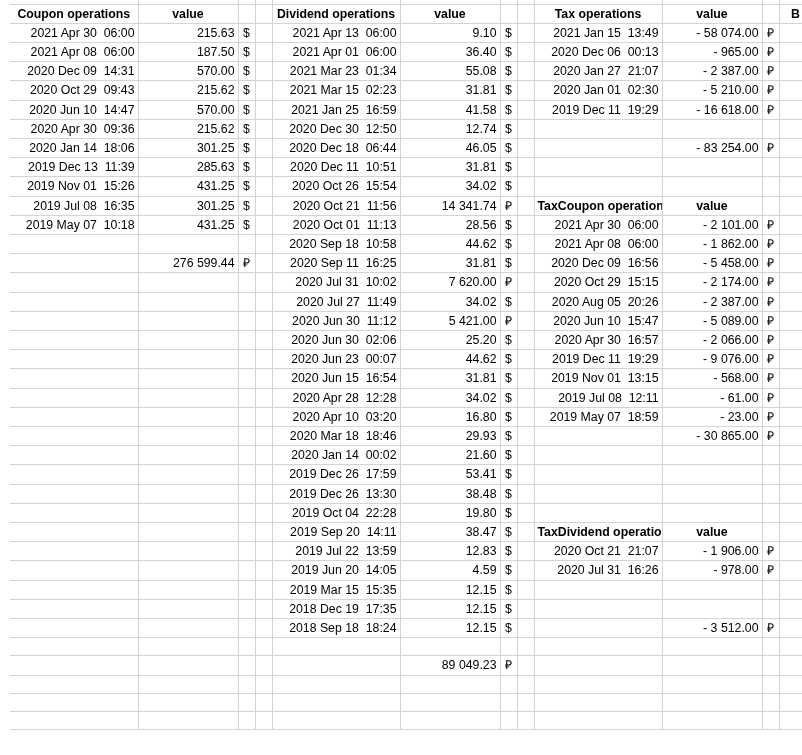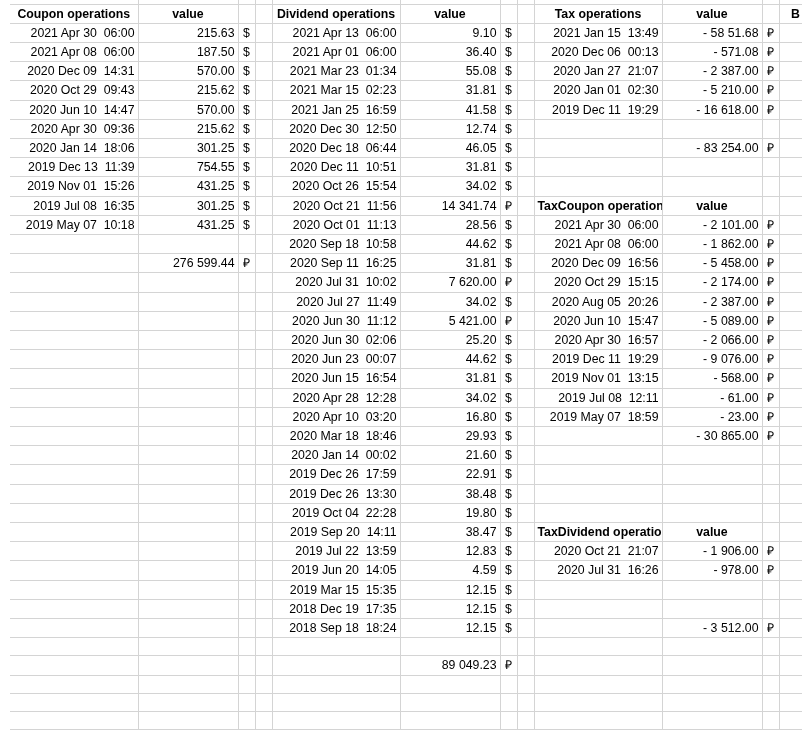--- a/index.html
+++ b/index.html
@@ -99,35 +99,35 @@
         <tr>
           <td class="c-label">2021 Apr 30&nbsp;&nbsp;06:00</td>
           <td class="c-val">215.63</td>
           <td class="c-cur">$</td>
           <td class="c-blank"></td>
           <td class="c-label">2021 Apr 13&nbsp;&nbsp;06:00</td>
           <td class="c-val">9.10</td>
           <td class="c-cur">$</td>
           <td class="c-blank"></td>
           <td class="c-label">2021 Jan 15&nbsp;&nbsp;13:49</td>
-          <td class="c-val">- 58 51.68</td>
+          <td class="c-val">- 58 074.00</td>
           <td class="c-cur">₽</td>
           <td class="c-blank"></td>
         </tr>
         <tr>
           <td class="c-label">2021 Apr 08&nbsp;&nbsp;06:00</td>
           <td class="c-val">187.50</td>
           <td class="c-cur">$</td>
           <td class="c-blank"></td>
           <td class="c-label">2021 Apr 01&nbsp;&nbsp;06:00</td>
           <td class="c-val">36.40</td>
           <td class="c-cur">$</td>
           <td class="c-blank"></td>
           <td class="c-label">2020 Dec 06&nbsp;&nbsp;00:13</td>
-          <td class="c-val">-  571.08</td>
+          <td class="c-val">-  965.00</td>
           <td class="c-cur">₽</td>
           <td class="c-blank"></td>
         </tr>
         <tr>
           <td class="c-label">2020 Dec 09&nbsp;&nbsp;14:31</td>
           <td class="c-val">570.00</td>
           <td class="c-cur">$</td>
           <td class="c-blank"></td>
           <td class="c-label">2021 Mar 23&nbsp;&nbsp;01:34</td>
           <td class="c-val">55.08</td>
@@ -189,21 +189,21 @@
           <td class="c-val">46.05</td>
           <td class="c-cur">$</td>
           <td class="c-blank"></td>
           <td class="c-blank"></td>
           <td class="c-val">- 83 254.00</td>
           <td class="c-cur">₽</td>
           <td class="c-blank"></td>
         </tr>
         <tr>
           <td class="c-label">2019 Dec 13&nbsp;&nbsp;11:39</td>
-          <td class="c-val">754.55</td>
+          <td class="c-val">285.63</td>
           <td class="c-cur">$</td>
           <td class="c-blank"></td>
           <td class="c-label">2020 Dec 11&nbsp;&nbsp;10:51</td>
           <td class="c-val">31.81</td>
           <td class="c-cur">$</td>
           <td class="c-blank"></td>
           <td class="c-blank"></td>
           <td class="c-blank"></td>
           <td class="c-blank"></td>
           <td class="c-blank"></td>
@@ -417,21 +417,21 @@
           <td class="c-blank"></td>
           <td class="c-blank"></td>
           <td class="c-blank"></td>
         </tr>
         <tr>
           <td class="c-blank"></td>
           <td class="c-blank"></td>
           <td class="c-blank"></td>
           <td class="c-blank"></td>
           <td class="c-label">2019 Dec 26&nbsp;&nbsp;17:59</td>
-          <td class="c-val">22.91</td>
+          <td class="c-val">53.41</td>
           <td class="c-cur">$</td>
           <td class="c-blank"></td>
           <td class="c-blank"></td>
           <td class="c-blank"></td>
           <td class="c-blank"></td>
           <td class="c-blank"></td>
         </tr>
         <tr>
           <td class="c-blank"></td>
           <td class="c-blank"></td>

